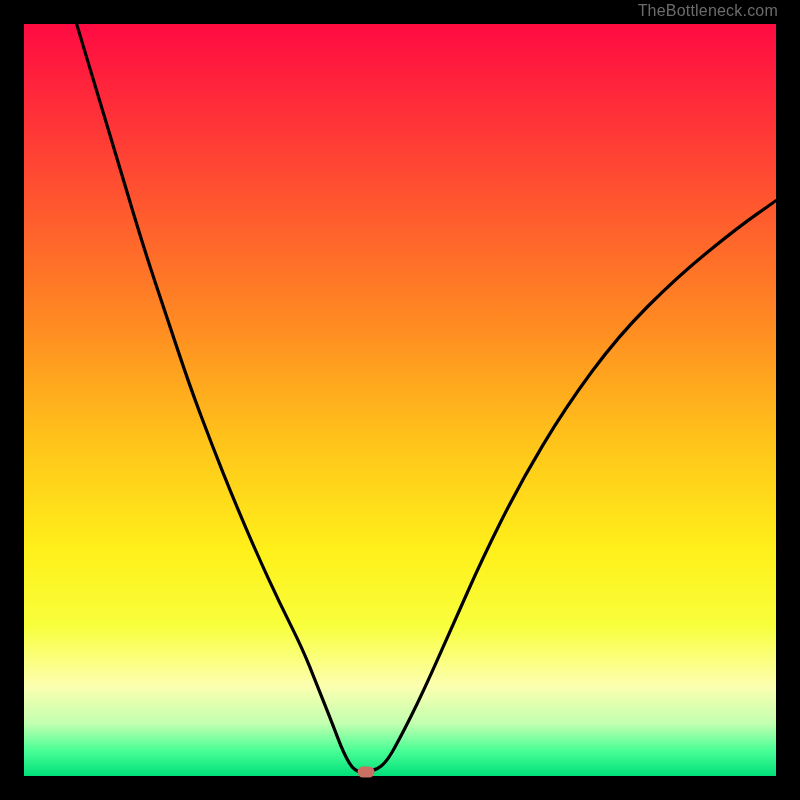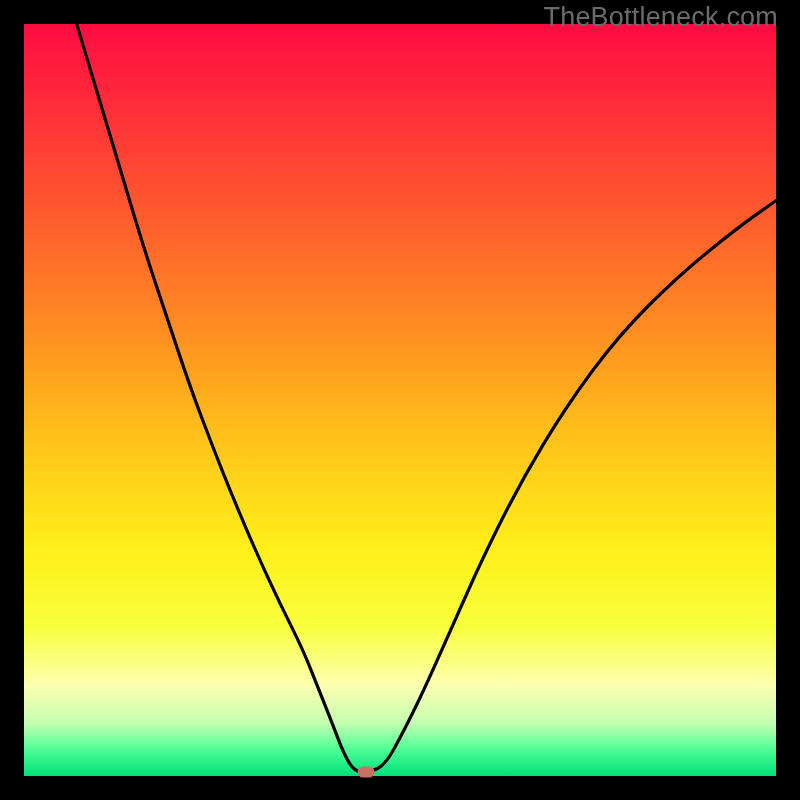--- a/index.html
+++ b/index.html
@@ -14,21 +14,21 @@
   .chart-wrap {
     position: relative;
     width: 800px;
     height: 800px;
   }
   .watermark {
     position: absolute;
     top: 2px;
     right: 22px;
     color: #6b6b6b;
-    font-size: 27px;
+    font-size: 16px;
     font-weight: 400;
     letter-spacing: 0.2px;
     z-index: 5;
     user-select: none;
   }
   .plot-frame {
     position: absolute;
     left: 24px;
     top: 24px;
     width: 752px;

